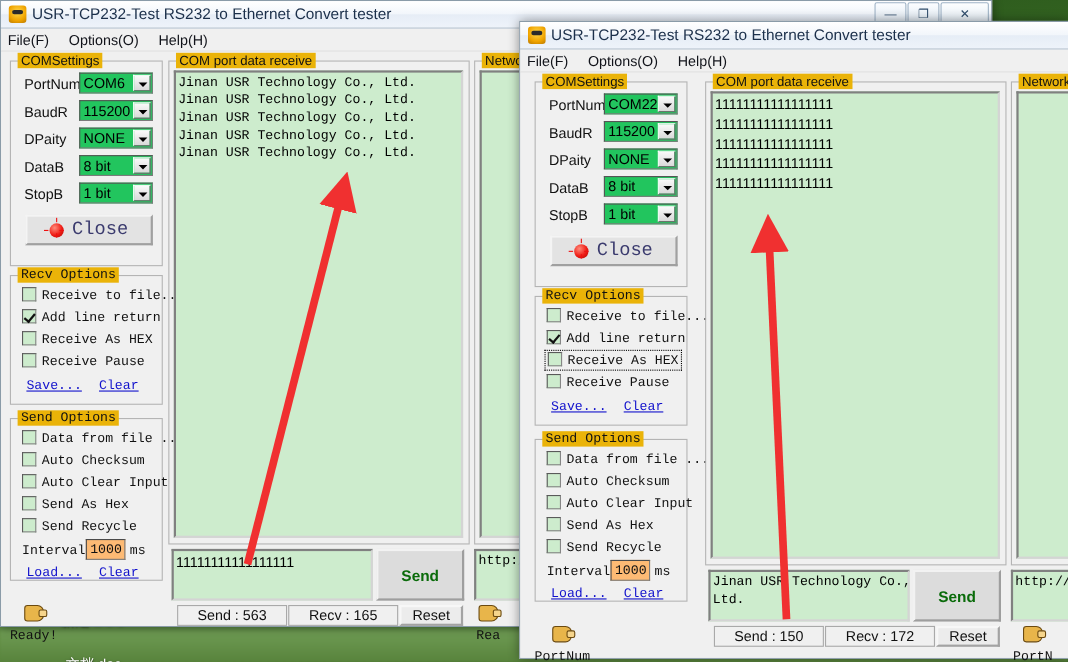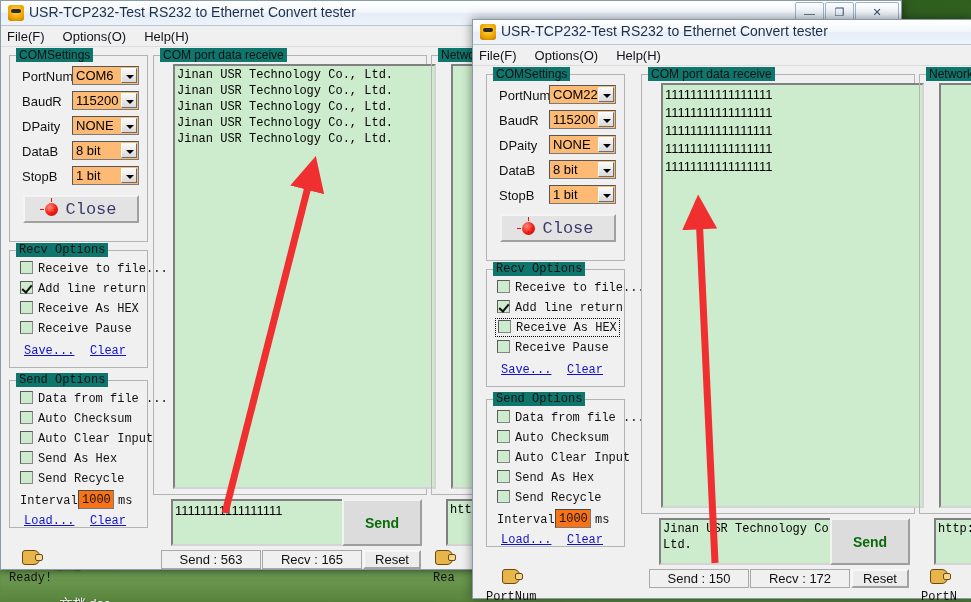--- a/index.html
+++ b/index.html
@@ -72,31 +72,31 @@
     font-size:13px;color:#11131a;
   }
 
   .client{position:relative;background:#f0f0f0;}
 
   
   .grp{
     position:absolute;border:1px solid #b4b4b4;
   }
   .grp > .lg{
-    position:absolute;top:-8px;left:6px;background:#0f766e;padding:0 3px;
+    position:absolute;top:-8px;left:6px;background:#eab308;padding:0 3px;
     font-size:12px;color:#111;white-space:nowrap;
   }
   .grp.mono > .lg{font-family:"Liberation Mono",monospace;font-size:12px;}
 
   
   .lbl{position:absolute;font-size:13px;color:#111;white-space:nowrap;}
   .lblm{position:absolute;font-family:"Liberation Mono",monospace;font-size:12px;color:#111;white-space:nowrap;}
 
   .combo{
-    position:absolute;height:19px;background:#fdba74;
+    position:absolute;height:19px;background:#22c55e;
     border:1px solid #7b7b7b;border-top-color:#555;border-left-color:#555;
     box-sizing:border-box;
   }
   .combo .cv{
     position:absolute;left:3px;top:1px;font-size:13px;color:#000;white-space:nowrap;
   }
   .combo .arrow{
     position:absolute;right:1px;top:1px;width:16px;height:15px;
     background:linear-gradient(180deg,#fafafa,#d9d9d9);
     border:1px solid #fff;border-right-color:#6d6d6d;border-bottom-color:#6d6d6d;
@@ -137,27 +137,27 @@
     transform:rotate(40deg);
   }
   .chk.focus{outline:1px dotted #000;outline-offset:1px;padding:0 1px;}
 
   .lnk{
     position:absolute;font-family:"Liberation Mono",monospace;font-size:12px;
     color:#1111cc;text-decoration:underline;white-space:nowrap;
   }
 
   .txtbox{
-    position:absolute;background:#f97316;
+    position:absolute;background:#fdba74;
     border:1px solid #7b7b7b;border-top-color:#4a4a4a;border-left-color:#4a4a4a;
     box-sizing:border-box;overflow:hidden;
   }
   .datafield{
     position:absolute;background:#cdeccd;border:2px inset #d4d4d4;
-    box-sizing:border-box;overflow:hidden;padding:1px 2px;margin-left:15px;
+    box-sizing:border-box;overflow:hidden;padding:1px 2px;
   }
   .mono-lines{
     font-family:"Liberation Mono",monospace;font-size:12px;color:#000;
     line-height:16px;white-space:pre;
   }
   .digits{
     font-family:"Liberation Sans",sans-serif;font-size:13px;color:#000;
     line-height:18px;white-space:pre;letter-spacing:0px;
   }
 

